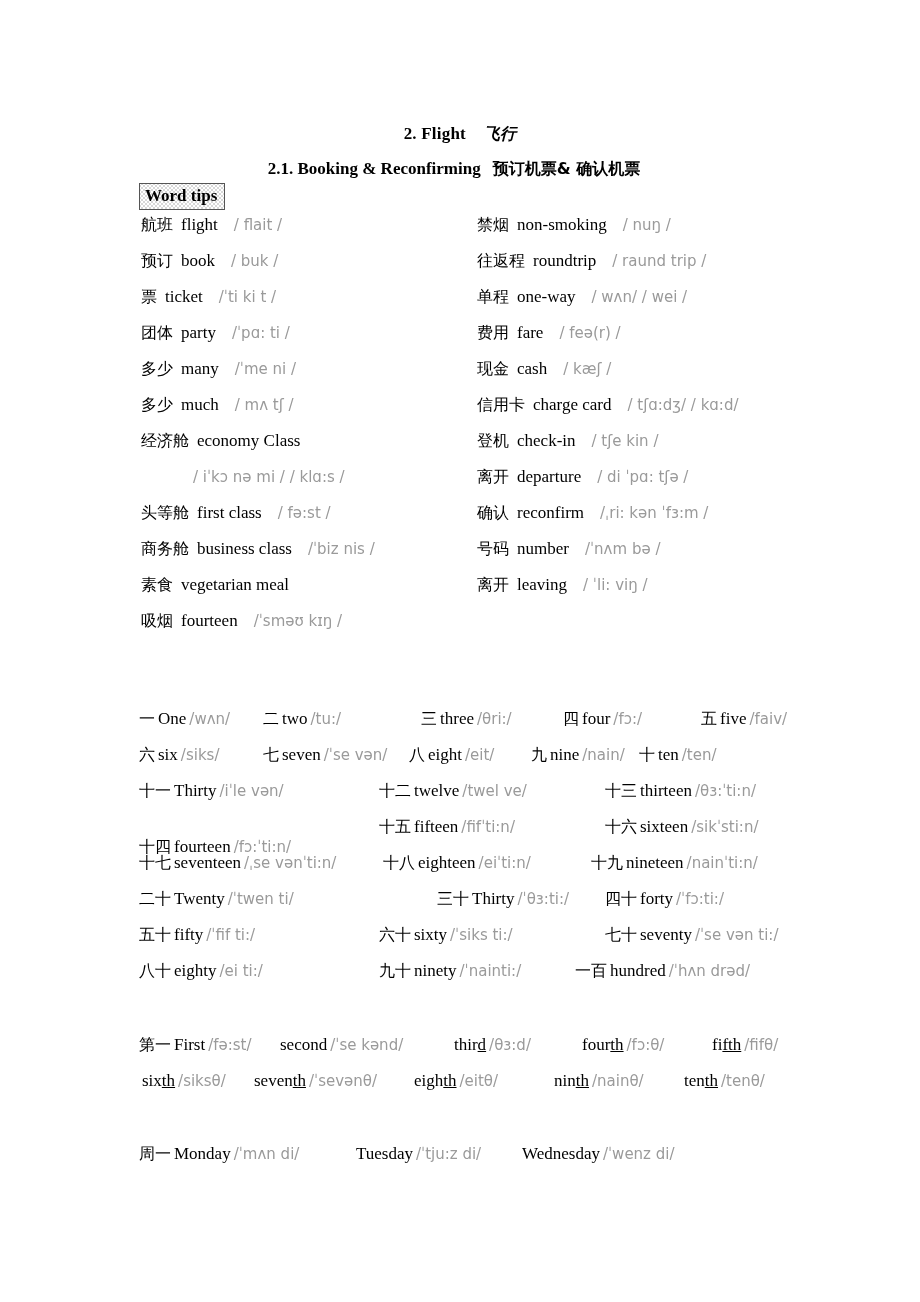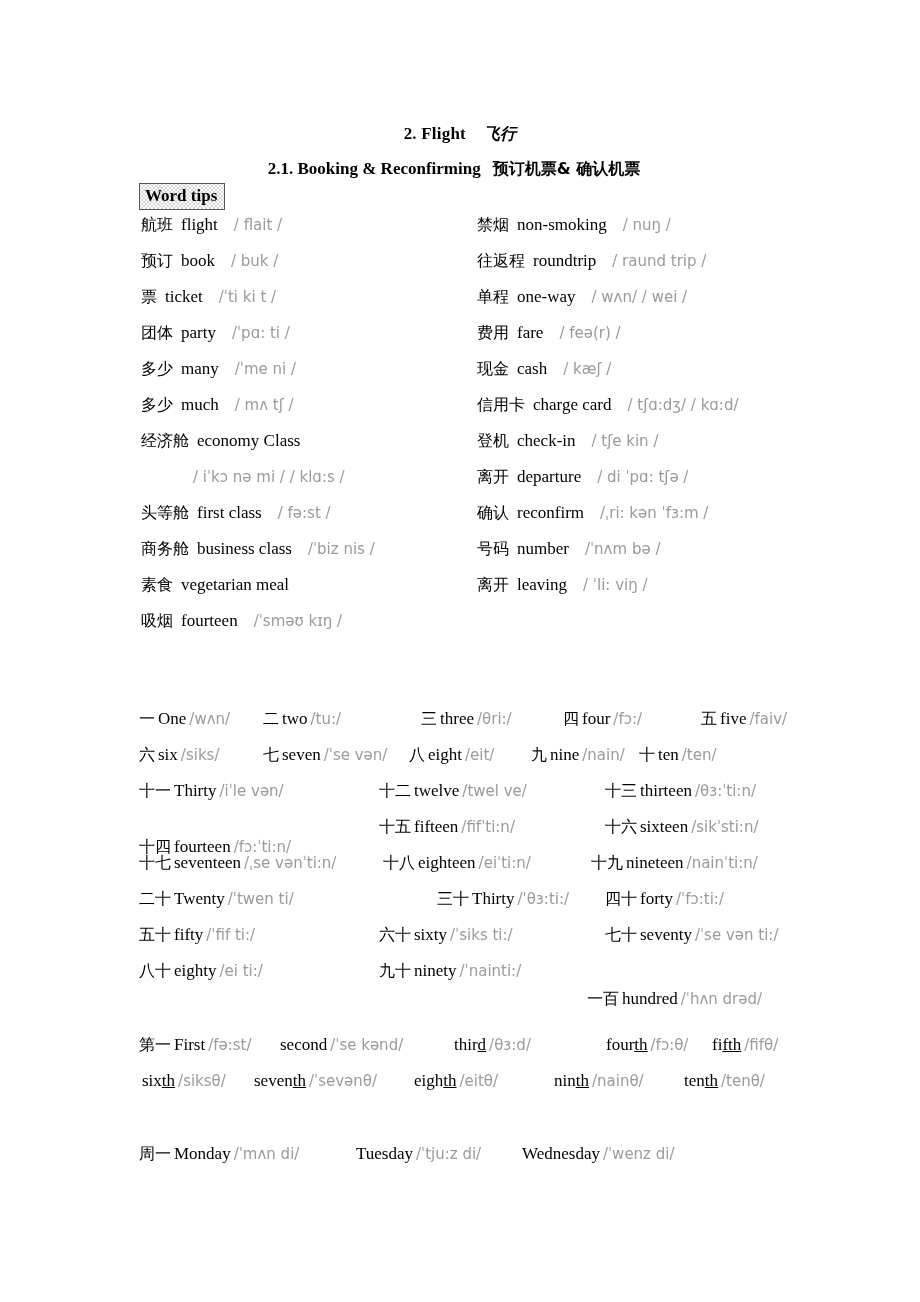--- a/index.html
+++ b/index.html
@@ -247,30 +247,30 @@
         <div class="ncell" style="left: 466px;"><span class="cn">四十</span><span class="en sp-s">forty</span><span class="ph sp-s">/ˈfɔ:ti:/</span></div>
       </div>
       <div class="nrow">
         <div class="ncell" style="left: 0px;"><span class="cn">五十</span><span class="en sp-s">fifty</span><span class="ph sp-s">/ˈfif ti:/</span></div>
         <div class="ncell" style="left: 240px; text-align: right;"><span class="cn">六十</span><span class="en sp-s">sixty</span><span class="ph sp-s">/ˈsiks ti:/</span></div>
         <div class="ncell" style="left: 466px;"><span class="cn">七十</span><span class="en sp-s">seventy</span><span class="ph sp-s">/ˈse vən ti:/</span></div>
       </div>
       <div class="nrow">
         <div class="ncell" style="left: 0px;"><span class="cn">八十</span><span class="en sp-s">eighty</span><span class="ph sp-s">/ei ti:/</span></div>
         <div class="ncell" style="left: 240px;"><span class="cn">九十</span><span class="en sp-s">ninety</span><span class="ph sp-s">/ˈnainti:/</span></div>
-        <div class="ncell" style="left: 448px; margin-top: 28px;"><span class="cn">一百</span><span class="en sp-s">hundred</span><span class="ph sp-s">/ˈhʌn drəd/</span></div>
+        <div class="ncell" style="left: 436px;"><span class="cn">一百</span><span class="en sp-s">hundred</span><span class="ph sp-s">/ˈhʌn drəd/</span></div>
       </div>
     </div>
 
   <div class="ordinals">
       <div class="orow">
         <div class="ocell" style="left: 0px;"><span class="cn">第一</span><span class="en sp-s">First</span><span class="ph sp-s">/fə:st/</span></div>
         <div class="ocell" style="left: 138px;"><span class="en sp-s">second</span><span class="ph sp-s">/ˈse kənd/</span></div>
         <div class="ocell" style="left: 312px;"><span class="en sp-s">thir</span><span class="en u">d</span><span class="ph sp-s">/θɜ:d/</span></div>
-        <div class="ocell" style="left: 464px;"><span class="en sp-s">four</span><span class="en u">th</span><span class="ph sp-s">/fɔ:θ/</span></div>
+        <div class="ocell" style="left: 440px;"><span class="en sp-s">four</span><span class="en u">th</span><span class="ph sp-s">/fɔ:θ/</span></div>
         <div class="ocell" style="left: 570px;"><span class="en sp-s">fi</span><span class="en u">fth</span><span class="ph sp-s">/fifθ/</span></div>
       </div>
       <div class="orow">
         <div class="ocell" style="left: 0px;"><span class="en sp-s">six</span><span class="en u">th</span><span class="ph sp-s">/siksθ/</span></div>
         <div class="ocell" style="left: 112px;"><span class="en sp-s">seven</span><span class="en u">th</span><span class="ph sp-s">/ˈsevənθ/</span></div>
         <div class="ocell" style="left: 272px;"><span class="en sp-s">eigh</span><span class="en u">th</span><span class="ph sp-s">/eitθ/</span></div>
         <div class="ocell" style="left: 412px;"><span class="en sp-s">nin</span><span class="en u">th</span><span class="ph sp-s">/nainθ/</span></div>
         <div class="ocell" style="left: 542px;"><span class="en sp-s">ten</span><span class="en u">th</span><span class="ph sp-s">/tenθ/</span></div>
       </div>
     </div>

